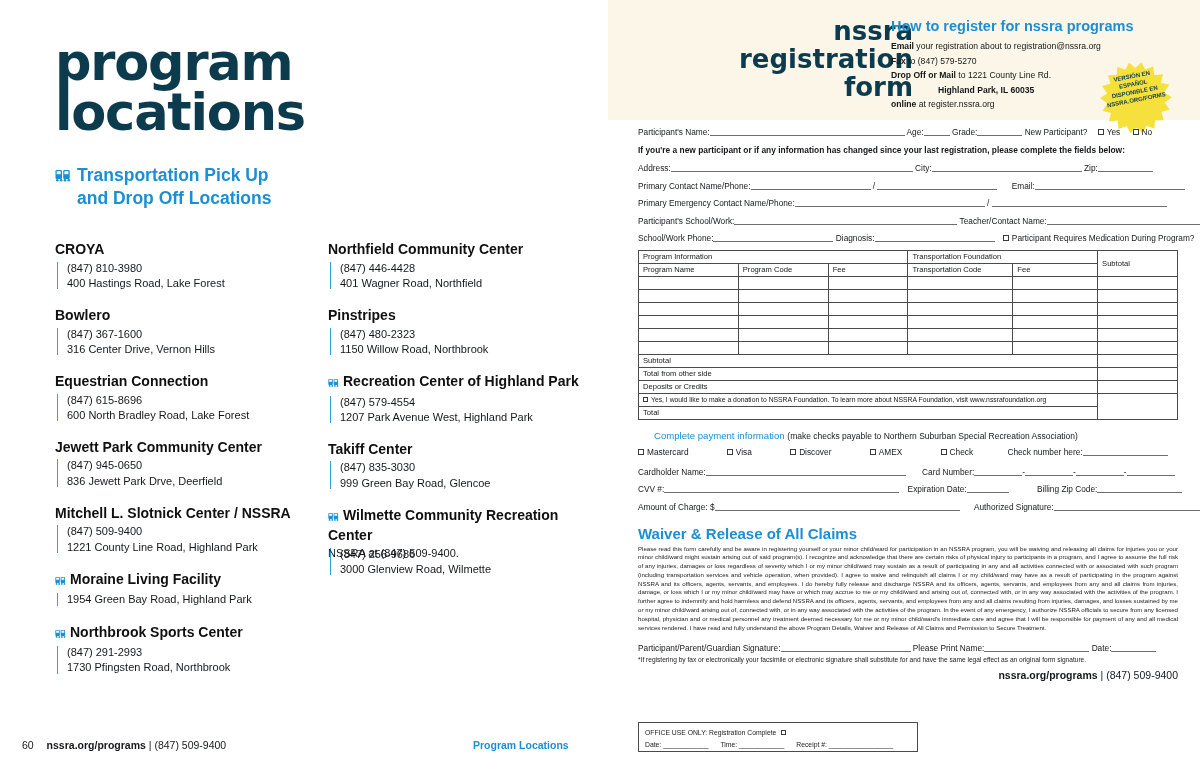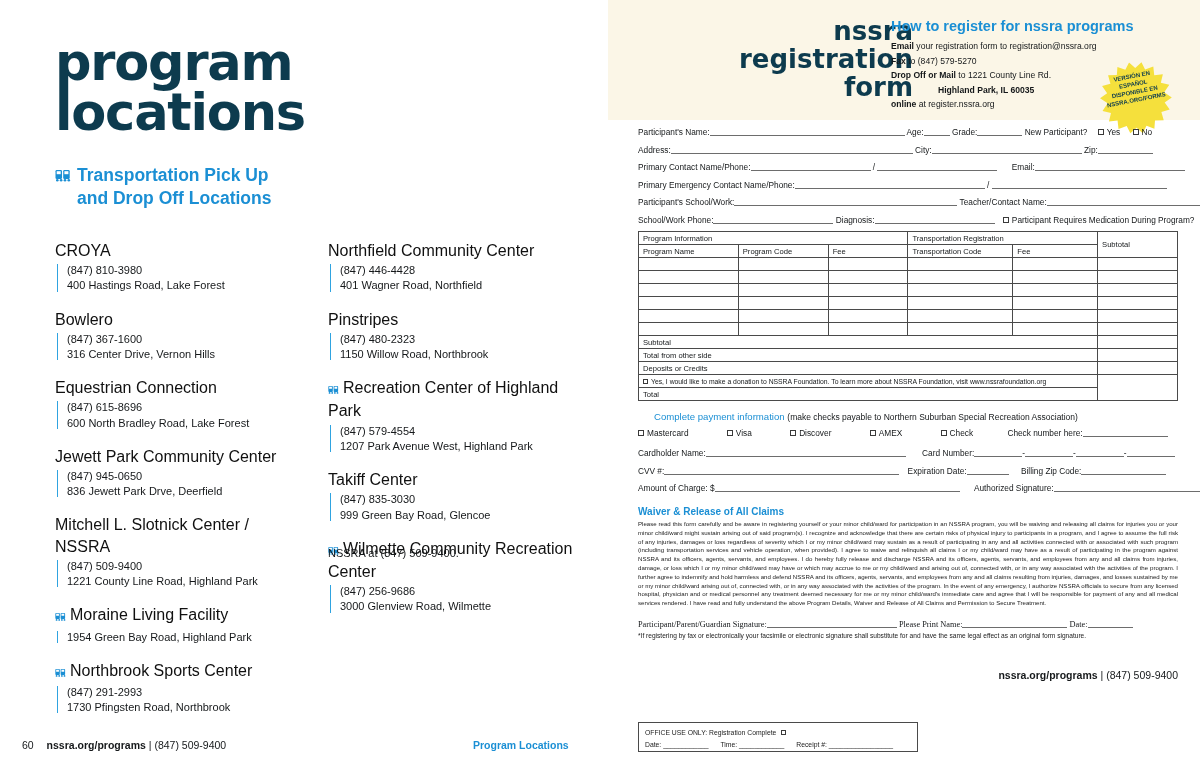--- a/index.html
+++ b/index.html
@@ -34,21 +34,21 @@
     font-size:17.5px;
     line-height:1.22;
   }
   .section-head .bus-ico { display:inline-block; vertical-align:-2px; margin-right:6px; }
 
   .col { position:absolute; top:240px; font-size:11px; line-height:1.33; }
   .col-left { left:55px; width:250px; }
   .col-right { left:328px; width:255px; }
 
   .loc { margin-bottom:15px; position:relative; }
-  .loc-name { font-weight:normal; font-size:16px; color:#101010; margin-bottom:2px; }
+  .loc-name { font-weight:bold; font-size:14px; color:#101010; margin-bottom:2px; }
   .loc-name .bus-ico-sm { display:inline-block; vertical-align:-2px; margin-right:4px; }
   .loc-lines { position:relative; padding-left:12px; }
   .loc-lines:before {
     content:""; position:absolute; left:2px; top:1px; bottom:2px; width:1px;
     background:#2fa3e0;
   }
   .loc-phone, .loc-addr { color:#15181a; font-size:11px; line-height:1.38; }
 
   .note {
     position:absolute; left:328px; top:546px; width:250px;
@@ -111,24 +111,24 @@
   table.reg { border-collapse:collapse; width:540px; font-size:7.6px; }
   table.reg th, table.reg td { border:0.7px solid #4a4a4a; height:13px; padding:1px 4px; text-align:left; font-weight:normal; }
   table.reg th { font-size:7.6px; height:13px; }
   td.tall { height:13.5px; }
   td.rlabel { text-align:right; font-weight:bold; font-size:7.6px; }
   td.donate { font-size:6.8px; padding:2px 4px; }
 
   .pay-title { font-weight:normal; font-size:9.6px; color:#1b8fd4; margin:10px 0 5px 16px; }
   .pay-title .sub { color:#15181a; font-size:8.5px; }
 
-  .waiver-title { font-weight:bold; font-size:10px; color:#1b8fd4; margin:12px 0 3px 0; }
+  .waiver-title { font-weight:bold; font-size:15px; color:#1b8fd4; margin:12px 0 3px 0; }
   .waiver-body { font-size:6.1px; line-height:1.44; text-align:justify; color:#222; }
 
-  .sig-row { margin-top:11px; font-size:8.3px;font-family:Liberation Serif, serif; }
+  .sig-row { margin-top:11px; font-size:8.3px; }
   .fax-note { font-size:6.6px; margin-top:3px; color:#222; }
 
   .office {
     position:absolute; left:30px; top:722px; width:280px; height:30px;
     border:0.7px solid #4a4a4a; font-size:6.8px; padding:4px 6px; line-height:1.7;
   }
 
   .footer-right {
     position:absolute; right:22px; bottom:25px; font-size:10.5px; color:#15181a; text-align:right;
   }
@@ -319,21 +319,21 @@
     <div class="right-head-bg"></div>
 
     <div class="form-title">
       <div>nssra</div>
       <div>registration</div>
       <div>form</div>
     </div>
 
     <div class="howto">
       <h3>How to register for nssra programs</h3>
-      <p><b>Email</b> <span>your registration form to registration@nssra.org</span></p>
+      <p><b>Email</b> <span>your registration about to registration@nssra.org</span></p>
       <p><b>Fax</b> <span>to (847) 579-5270</span></p>
       <p><b>Drop Off or Mail</b> <span>to 1221 County Line Rd.</span></p>
       <p class="indent">Highland Park, IL 60035</p>
       <p><b>online</b> <span>at register.nssra.org</span></p>
     </div>
 
     <div class="badge">
       <svg class="starburst" viewBox="0 0 100 100" preserveAspectRatio="none">
         <polygon fill="#f5e03c" points="50,0 57,9 67,3 70,14 82,12 81,24 93,25 88,36 99,41 90,50 99,59 88,64 93,75 81,76 82,88 70,86 67,97 57,91 50,100 43,91 33,97 30,86 18,88 19,76 7,75 12,64 1,59 10,50 1,41 12,36 7,25 19,24 18,12 30,14 33,3 43,9"></polygon>
       </svg>
@@ -344,20 +344,21 @@
 
       <div class="row">
         <span>Participant's Name:</span><span class="ln" style="width:195px"></span>
         <span>Age:</span><span class="ln" style="width:26px"></span>
         <span>Grade:</span><span class="ln" style="width:45px"></span>
         <span>New Participant?</span>
         <span class="cb" style="margin-left:8px"></span><span>Yes</span>
         <span class="cb" style="margin-left:10px"></span><span>No</span>
       </div>
 
+      <div class="notice">If you're a new participant or if any information has changed since your last registration, please complete the fields below:</div>
 
       <div class="row">
         <span>Address:</span><span class="ln" style="width:242px"></span>
         <span>City:</span><span class="ln" style="width:150px"></span>
         <span>Zip:</span><span class="ln" style="width:55px"></span>
       </div>
 
       <div class="row">
         <span>Primary Contact Name/Phone:</span><span class="ln" style="width:120px"></span> / <span class="ln" style="width:120px"></span>
         <span style="margin-left:12px">Email:</span><span class="ln" style="width:150px"></span>
@@ -376,21 +377,21 @@
         <span>School/Work Phone:</span><span class="ln" style="width:120px"></span>
         <span>Diagnosis:</span><span class="ln" style="width:120px"></span>
         <span class="cb" style="margin-left:6px"></span><span>Participant Requires Medication During Program?</span>
       </div>
 
 
       <table class="reg">
         <tbody>
             <tr>
           <th colspan="3">Program Information</th>
-          <th colspan="2">Transportation Registration</th>
+          <th colspan="2">Transportation Foundation</th>
           <th rowspan="2" style="width:80px">Subtotal</th>
         </tr>
         <tr>
           <th style="width:100px">Program Name</th>
           <th style="width:90px">Program Code</th>
           <th style="width:80px">Fee</th>
           <th style="width:105px">Transportation Code</th>
           <th style="width:85px">Fee</th>
         </tr>
         <tr>
@@ -480,21 +481,21 @@
       </div>
 
       <div class="row" style="margin-top:8px">
         <span>Cardholder Name:</span><span class="ln" style="width:200px"></span>
         <span style="margin-left:14px">Card Number:</span><span class="ln" style="width:48px"></span>-<span class="ln" style="width:48px"></span>-<span class="ln" style="width:48px"></span>-<span class="ln" style="width:48px"></span>
       </div>
 
       <div class="row">
         <span>CVV #:</span><span class="ln" style="width:235px"></span>
         <span style="margin-left:6px">Expiration Date:</span><span class="ln" style="width:42px"></span>
-        <span style="margin-left:10px">Billing Zip Code:</span><span class="ln" style="width:85px"></span>
+        <span style="margin-left:26px">Billing Zip Code:</span><span class="ln" style="width:85px"></span>
       </div>
 
       <div class="row">
         <span>Amount of Charge: $</span><span class="ln" style="width:245px"></span>
         <span style="margin-left:12px">Authorized Signature:</span><span class="ln" style="width:170px"></span>
       </div>
 
       <div class="waiver-title">Waiver &amp; Release of All Claims</div>
       <div class="waiver-body">Please read this form carefully and be aware in registering yourself or your minor child/ward for participation in an NSSRA program, you will be waiving and releasing all claims for injuries you or your minor child/ward might sustain arising out of said program(s). I recognize and acknowledge that there are certain risks of physical injury to participants in a program, and I agree to assume the full risk of any injuries, damages or loss regardless of severity which I or my minor child/ward may sustain as a result of participating in any and all activities connected with or associated with such program (including transportation services and vehicle operation, when provided). I agree to waive and relinquish all claims I or my child/ward may have as a result of participating in the program against NSSRA and its officers, agents, servants, and employees. I do hereby fully release and discharge NSSRA and its officers, agents, servants, and employees from any and all claims from injuries, damage, or loss which I or my minor child/ward may have or which may accrue to me or my child/ward and arising out of, connected with, or in any way associated with the activities of the program. I further agree to indemnify and hold harmless and defend NSSRA and its officers, agents, servants, and employees from any and all claims resulting from injuries, damages, and losses sustained by me or my minor child/ward arising out of, connected with, or in any way associated with the activities of the program. In the event of any emergency, I authorize NSSRA officials to secure from any licensed hospital, physician and or medical personnel any treatment deemed necessary for me or my minor child/ward's immediate care and agree that I will be responsible for payment of any and all medical services rendered. I have read and fully understand the above Program Details, Waiver and Release of All Claims and Permission to Secure Treatment.</div>
 

